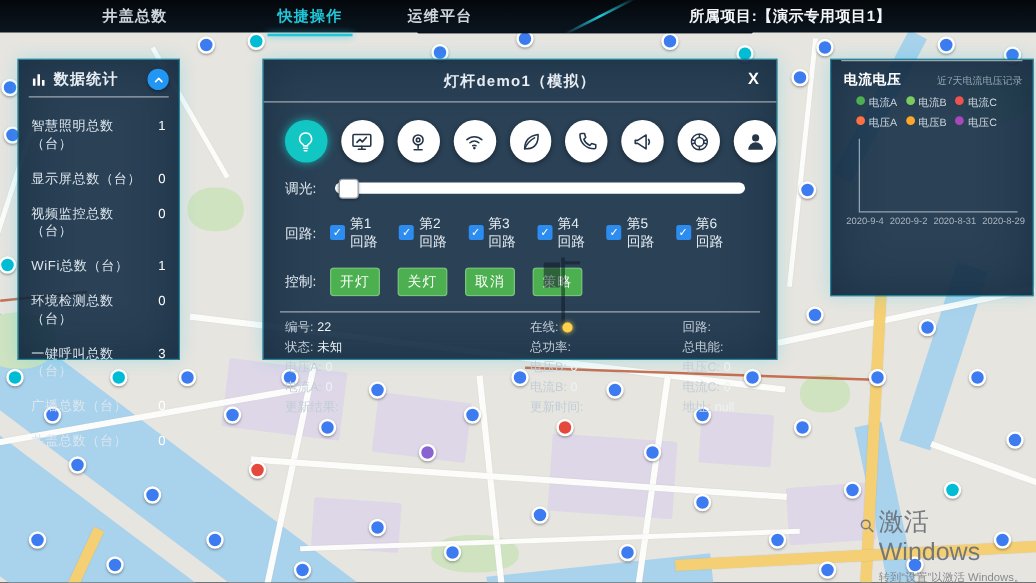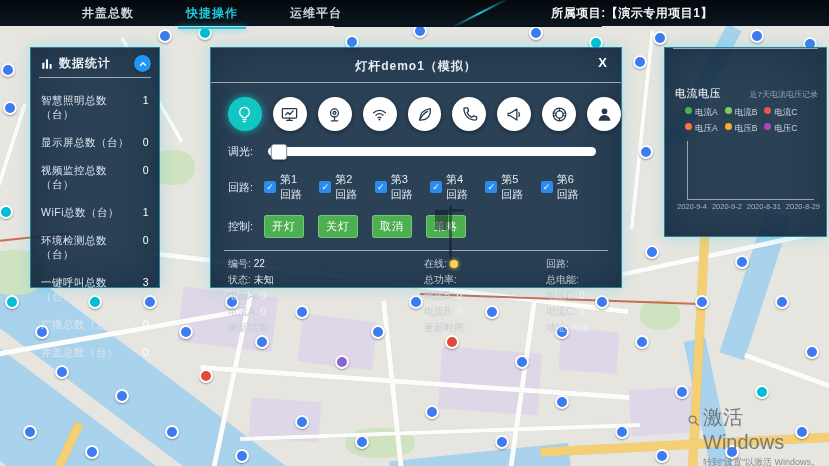--- a/index.html
+++ b/index.html
@@ -18,37 +18,37 @@
           border:2px solid #fff;box-shadow:0 1px 2px rgba(0,0,0,.35);
           transform:translate(-50%,-50%);z-index:3;}
 
   
   .header{position:absolute;left:0;top:0;width:100%;height:26px;z-index:50;
           background:linear-gradient(180deg,#04080c,#0b151f);
           display:flex;align-items:center;}
   .tabs{display:flex;gap:48px;margin-left:80px;}
   .tab{font-size:12px;color:#ccd4dc;font-weight:bold;letter-spacing:1px;
        position:relative;padding:2px 2px;cursor:pointer;}
-  .tab.active{color:#21c7d8;}
+  .tab.active{color:#21c7d8;margin-left:36px;}
   .tab.active::after{content:"";position:absolute;left:-6px;right:-6px;bottom:-5px;
        height:2px;background:#21c7d8;box-shadow:0 0 6px #21c7d8;}
   .project{margin-left:auto;margin-right:116px;font-size:12px;color:#f2f6f9;
        font-weight:bold;letter-spacing:.5px;}
   .trapezoid{position:absolute;left:313px;top:0;width:310px;height:27px;z-index:49;
        background:#081019;clip-path:polygon(0 0,100% 0,93% 100%,7% 100%);}
   .slash{position:absolute;left:448px;top:12px;width:64px;height:2px;z-index:51;
        background:linear-gradient(90deg,transparent,#22c8d8,transparent);
        transform:rotate(-27deg);}
 
   
   .panel{position:absolute;background:rgba(16,42,66,.88);
          border:1px solid rgba(32,198,222,.5);
          box-shadow:0 0 14px rgba(32,198,222,.30), inset 0 0 40px rgba(8,26,44,.45);
          color:#e7edf3;}
-  .panel-left{left:30px;top:47px;width:128px;height:239px;z-index:40;}
+  .panel-left{left:14px;top:47px;width:128px;height:239px;z-index:40;}
   .modal{left:210px;top:47px;width:410px;height:239px;z-index:45;}
   .panel-right{left:664px;top:47px;width:161px;height:188px;z-index:40;}
 
   .panel-head{display:flex;align-items:center;padding:7px 8px 5px 9px;}
   .phead-icon{display:flex;color:#fff;}
   .head-title{font-size:12px;font-weight:bold;margin-left:5px;letter-spacing:1px;}
   .collapse-btn{margin-left:auto;width:17px;height:17px;border-radius:50%;
        background:#2196f3;display:flex;align-items:center;justify-content:center;
        cursor:pointer;box-shadow:0 1px 3px rgba(0,0,0,.4);}
   .hdiv{height:1px;background:rgba(255,255,255,.55);margin:0 8px;}
@@ -93,21 +93,21 @@
   .info-col:nth-child(3){width:auto;}
   .info-col p{margin:0 0 3.5px;line-height:12.5px;}
   .lbl{color:#c2cdd7;}
   .val{color:#eef3f7;margin-left:3px;}
   .dot{display:inline-block;width:8px;height:8px;border-radius:50%;
        box-shadow:0 0 4px #ffd24a;vertical-align:middle;margin-left:3px;}
   .pole{position:absolute;left:218px;top:156px;opacity:.5;z-index:1;color:#0d1823;}
 
   
   .sec-row{display:flex;align-items:baseline;padding:7px 8px 0 10px;}
-  .sec-title{font-size:11px;font-weight:normal;color:#fff;letter-spacing:.5px;margin-top:30px;}
+  .sec-title{font-size:11px;font-weight:bold;color:#fff;letter-spacing:.5px;}
   .sec-note{margin-left:auto;font-size:8px;color:#93a3b3;}
   .legend{padding:6px 2px 0 20px;display:flex;flex-wrap:wrap;}
   .leg-item{display:flex;align-items:flex-start;margin:0 7px 4px 0;font-size:8.5px;
        color:#ccd5dd;}
   .leg-dot{width:7px;height:7px;border-radius:50%;margin-right:3px;flex:none;}
   .avg-label{font-size:8.5px;color:#ccd5dd;padding-left:11px;margin-top:1px;}
   .chart{position:relative;margin:2px 12px 0 22px;height:58px;
        border-left:1px solid rgba(210,220,230,.65);
        border-bottom:1px solid rgba(210,220,230,.65);}
   .ticks{display:flex;justify-content:space-between;margin:2px 6px 0 12px;

